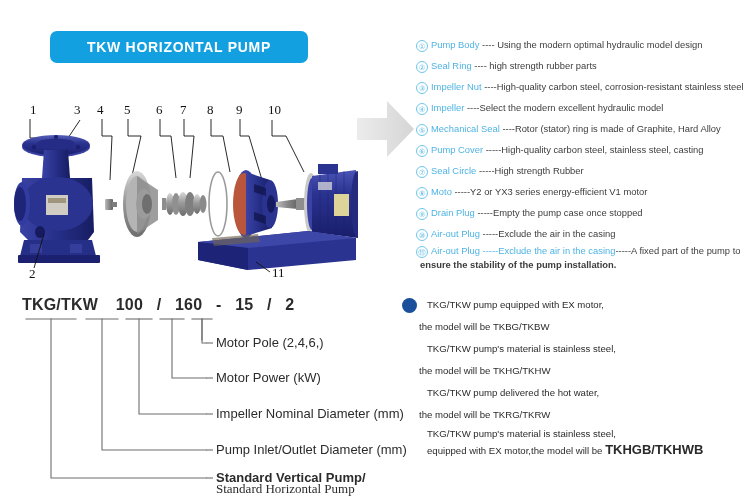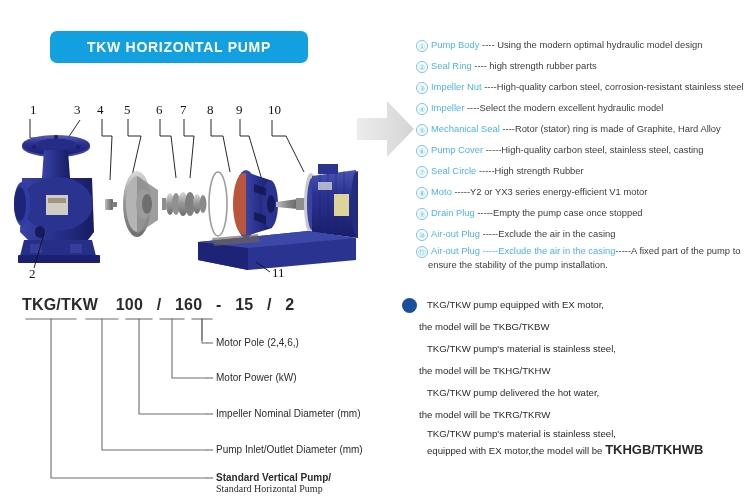--- a/index.html
+++ b/index.html
@@ -43,34 +43,34 @@
   .lnum{
     display:inline-block;
     width:12px;height:12px;line-height:11px;
     border:1px solid #6fc6ec;border-radius:50%;
     color:#5bbbe8;font-size:7.4px;text-align:center;
     vertical-align:middle;margin-right:3px;
     box-sizing:border-box;
   }
   .lname{color:#4fb4e4;}
   .ldesc{color:#3c3c3c;}
-  .legend-row.tall .l2{display:block;margin-left:12px;color:#3c3c3c;}
+  .legend-row.tall .l2{display:block;margin-left:4px;color:#3c3c3c;font-weight:bold;}
   .legend-row.tall .lname-blue{color:#4fb4e4;}
 
   
   #model-designation{position:absolute;left:8px;top:292px;width:390px;height:205px;}
   #model-designation .code{
     position:absolute;top:4px;left:14px;
     font-size:16px;font-weight:bold;color:#2b2b2b;
     letter-spacing:.2px;
   }
   #model-designation .code span{display:inline-block;}
   #model-designation svg{position:absolute;left:0;top:0;}
   .md-label{
-    position:absolute;font-size:10px;color:#2b2b2b;line-height:11.5px;
+    position:absolute;font-size:13px;color:#2b2b2b;line-height:11.5px;
     white-space:nowrap;
     text-align:right;
   }
 
   
   #variant-notes{position:absolute;left:402px;top:294px;width:350px;}
   #variant-bullet{
     position:absolute;left:0px;top:4px;width:15px;height:15px;
     background:#1a4f9c;border-radius:50%;
   }

